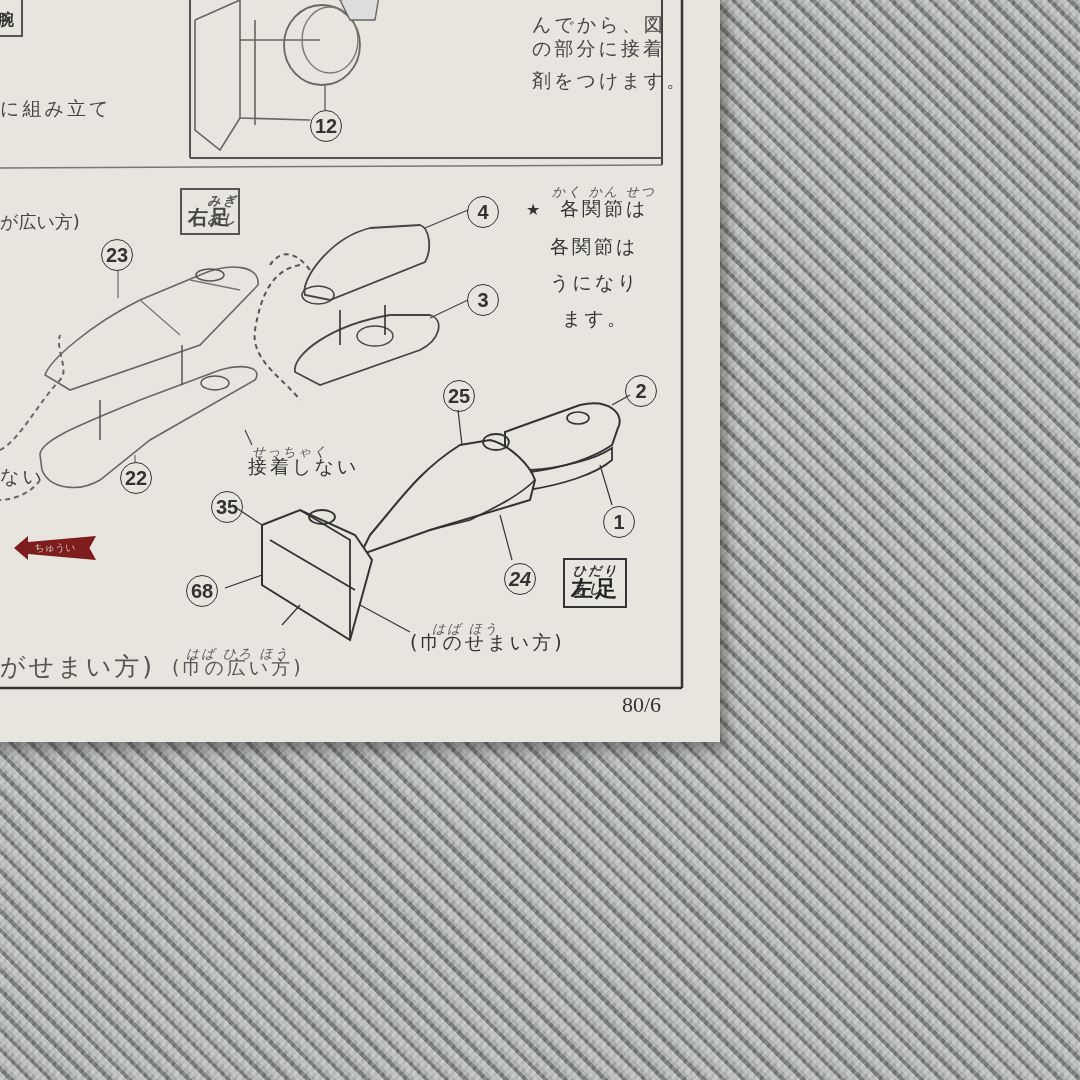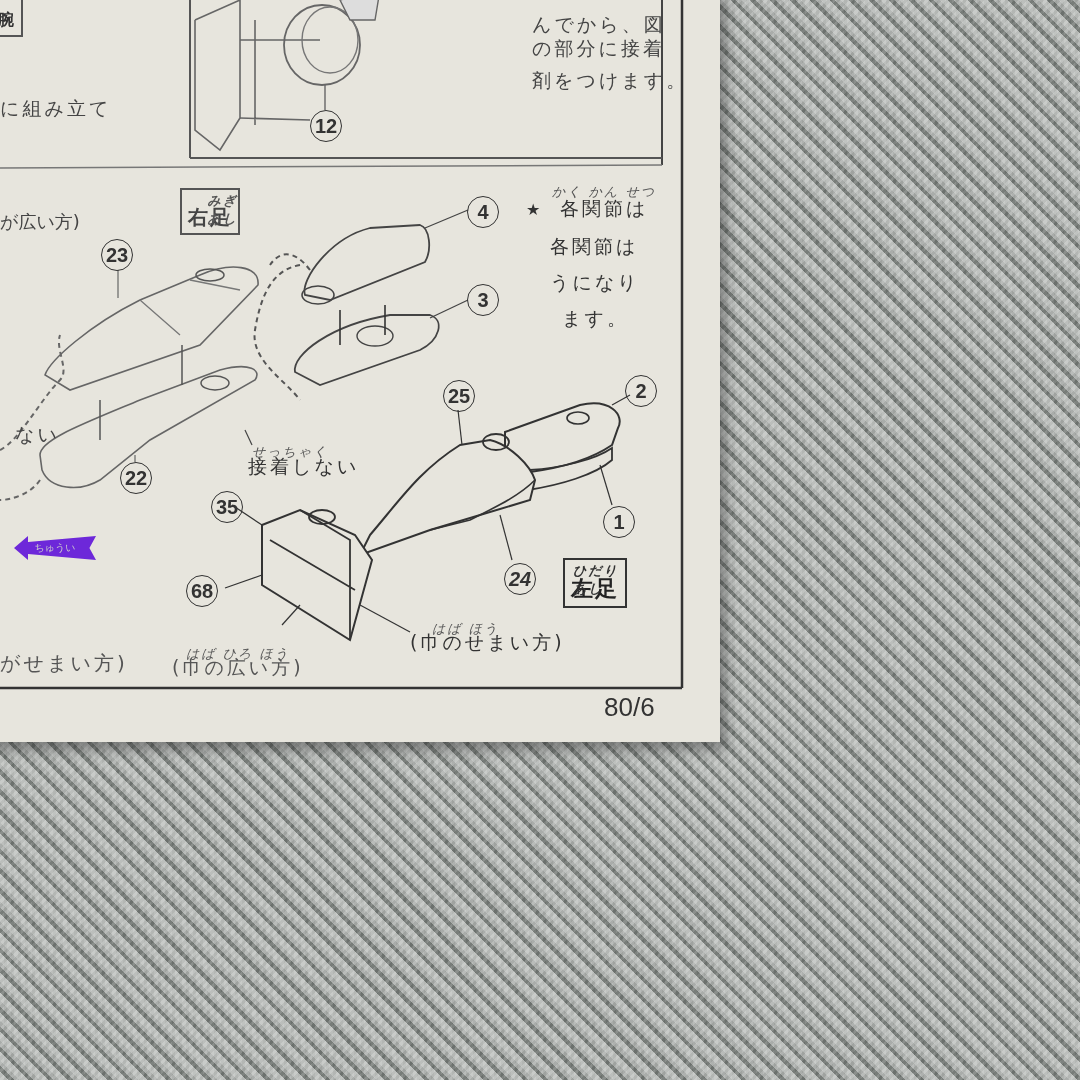--- a/index.html
+++ b/index.html
@@ -20,25 +20,25 @@
   .txt { position:absolute; color:#333; white-space:nowrap; }
   .ruby { position:absolute; font-size:13px; color:#555; letter-spacing:2px;font-style:italic; }
   .big { font-size:19px; letter-spacing:3px; }
   .lbl-box { position:absolute; border:2px solid #333; padding:14px 6px 2px 6px; font-size:22px; font-weight:bold; color:#222; letter-spacing:2px; }
   .circ {
     position:absolute; width:30px; height:30px; border:1.5px solid #333; border-radius:50%;
     font-size:20px; font-weight:bold; color:#333; text-align:center; line-height:30px;
     font-family:"Liberation Sans", sans-serif;
   }
   .arrow-tag {
-    position:absolute; left:14px; top:536px; width:82px; height:24px; background:#6d28d9;
+    position:absolute; left:14px; top:536px; width:82px; height:24px; background:#7f1d1d;
     clip-path: polygon(0 50%, 14px 0, 14px 25%, 100% 0, 92% 50%, 100% 100%, 14px 75%, 14px 100%);
     color:#ccc; font-size:10px; text-align:center; line-height:24px;
   }
-  .page-num { position:absolute; left:604px; top:692px; font-family:Liberation Sans, sans-serif; font-size:26px; color:#333; }
+  .page-num { position:absolute; left:622px; top:692px; font-family:Liberation Serif, serif; font-size:22px; color:#333; }
   svg.drawing { position:absolute; left:0; top:0; }
 </style>
 </head>
 <body>
 
 <div class="paper"></div>
 
 <svg class="drawing" width="1080" height="1080">
 
   <line x1="662" y1="0" x2="662" y2="165" stroke="#444" stroke-width="2"></line>
@@ -125,38 +125,38 @@
 <div class="lbl-box" style="left:180px;top:188px;font-size:20px;color:#444;border-color:#555;">
   <span class="ruby" style="left:8px;top:2px;text-align:right;">みぎ あし</span>
   <span>右足</span>
 </div>
 
 <div class="circ" style="left:101px;top:239px;">23</div>
 <div class="circ" style="left:467px;top:196px;">4</div>
 <div class="circ" style="left:467px;top:284px;">3</div>
 <div class="circ" style="left:120px;top:462px;">22</div>
 
-<div class="txt big" style="left:0;top:422px;color:#444;margin-left:15px;">ない</div>
+<div class="txt big" style="left:0;top:464px;color:#444;">ない</div>
 <div class="ruby" style="left:252px;top:443px;">せっちゃく</div>
 <div class="txt big" style="left:248px;top:454px;">接着しない</div>
 
 <div class="arrow-tag">ちゅうい</div>
 
 <div class="circ" style="left:443px;top:380px;">25</div>
 <div class="circ" style="left:625px;top:375px;">2</div>
 <div class="circ" style="left:603px;top:506px;">1</div>
 <div class="circ" style="left:504px;top:563px;font-style:italic;">24</div>
 <div class="circ" style="left:211px;top:491px;">35</div>
 <div class="circ" style="left:186px;top:575px;">68</div>
 
 <div class="lbl-box" style="left:563px;top:558px;">
   <span class="ruby" style="left:8px;top:2px;color:#333;">ひだり あし</span>
   <span>左足</span>
 </div>
 
 <div class="ruby" style="left:432px;top:620px;">はば           ほう</div>
 <div class="txt big" style="left:410px;top:630px;">(巾のせまい方)</div>
 
-<div class="txt" style="left:0;top:650px;font-size:20px;color:#555;letter-spacing:3px;">がせまい方)</div>
+<div class="txt" style="left:0;top:650px;font-size:25px;color:#555;letter-spacing:3px;">がせまい方)</div>
 <div class="ruby" style="left:186px;top:645px;">はば  ひろ  ほう</div>
 <div class="txt big" style="left:172px;top:655px;color:#555;">(巾の広い方)</div>
 
 <div class="page-num">80/6</div>
 
 </body></html>

